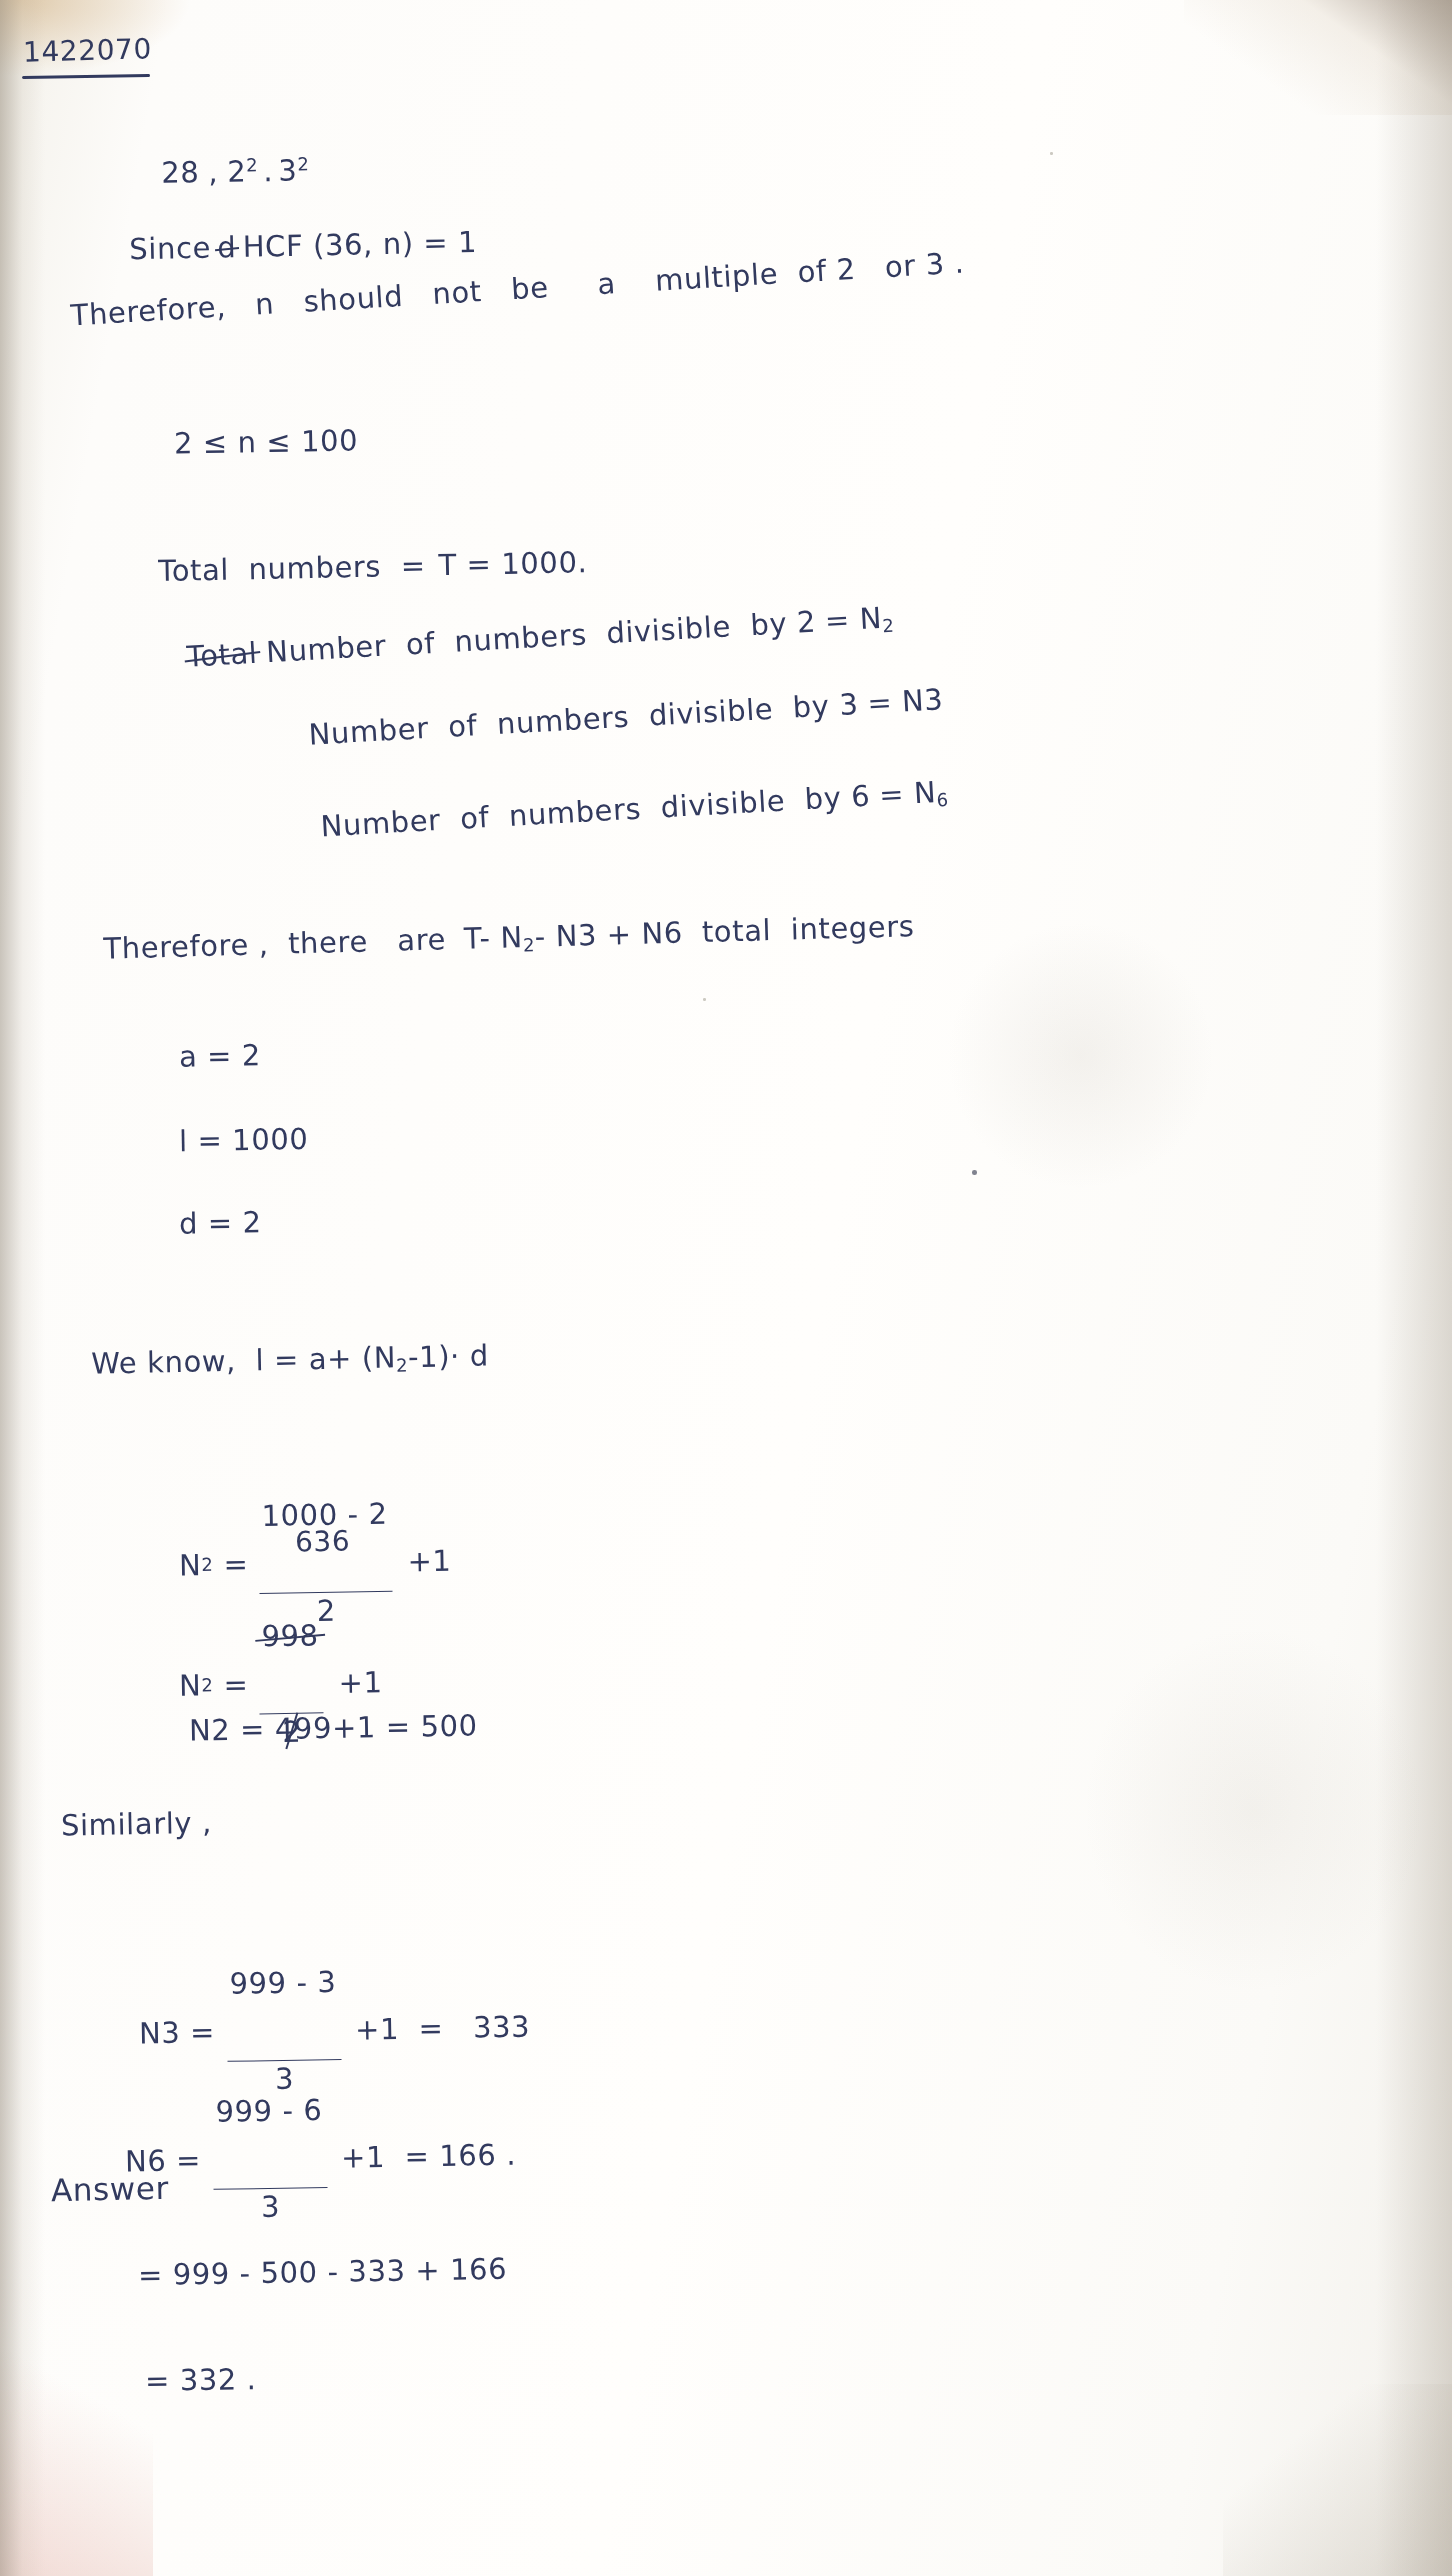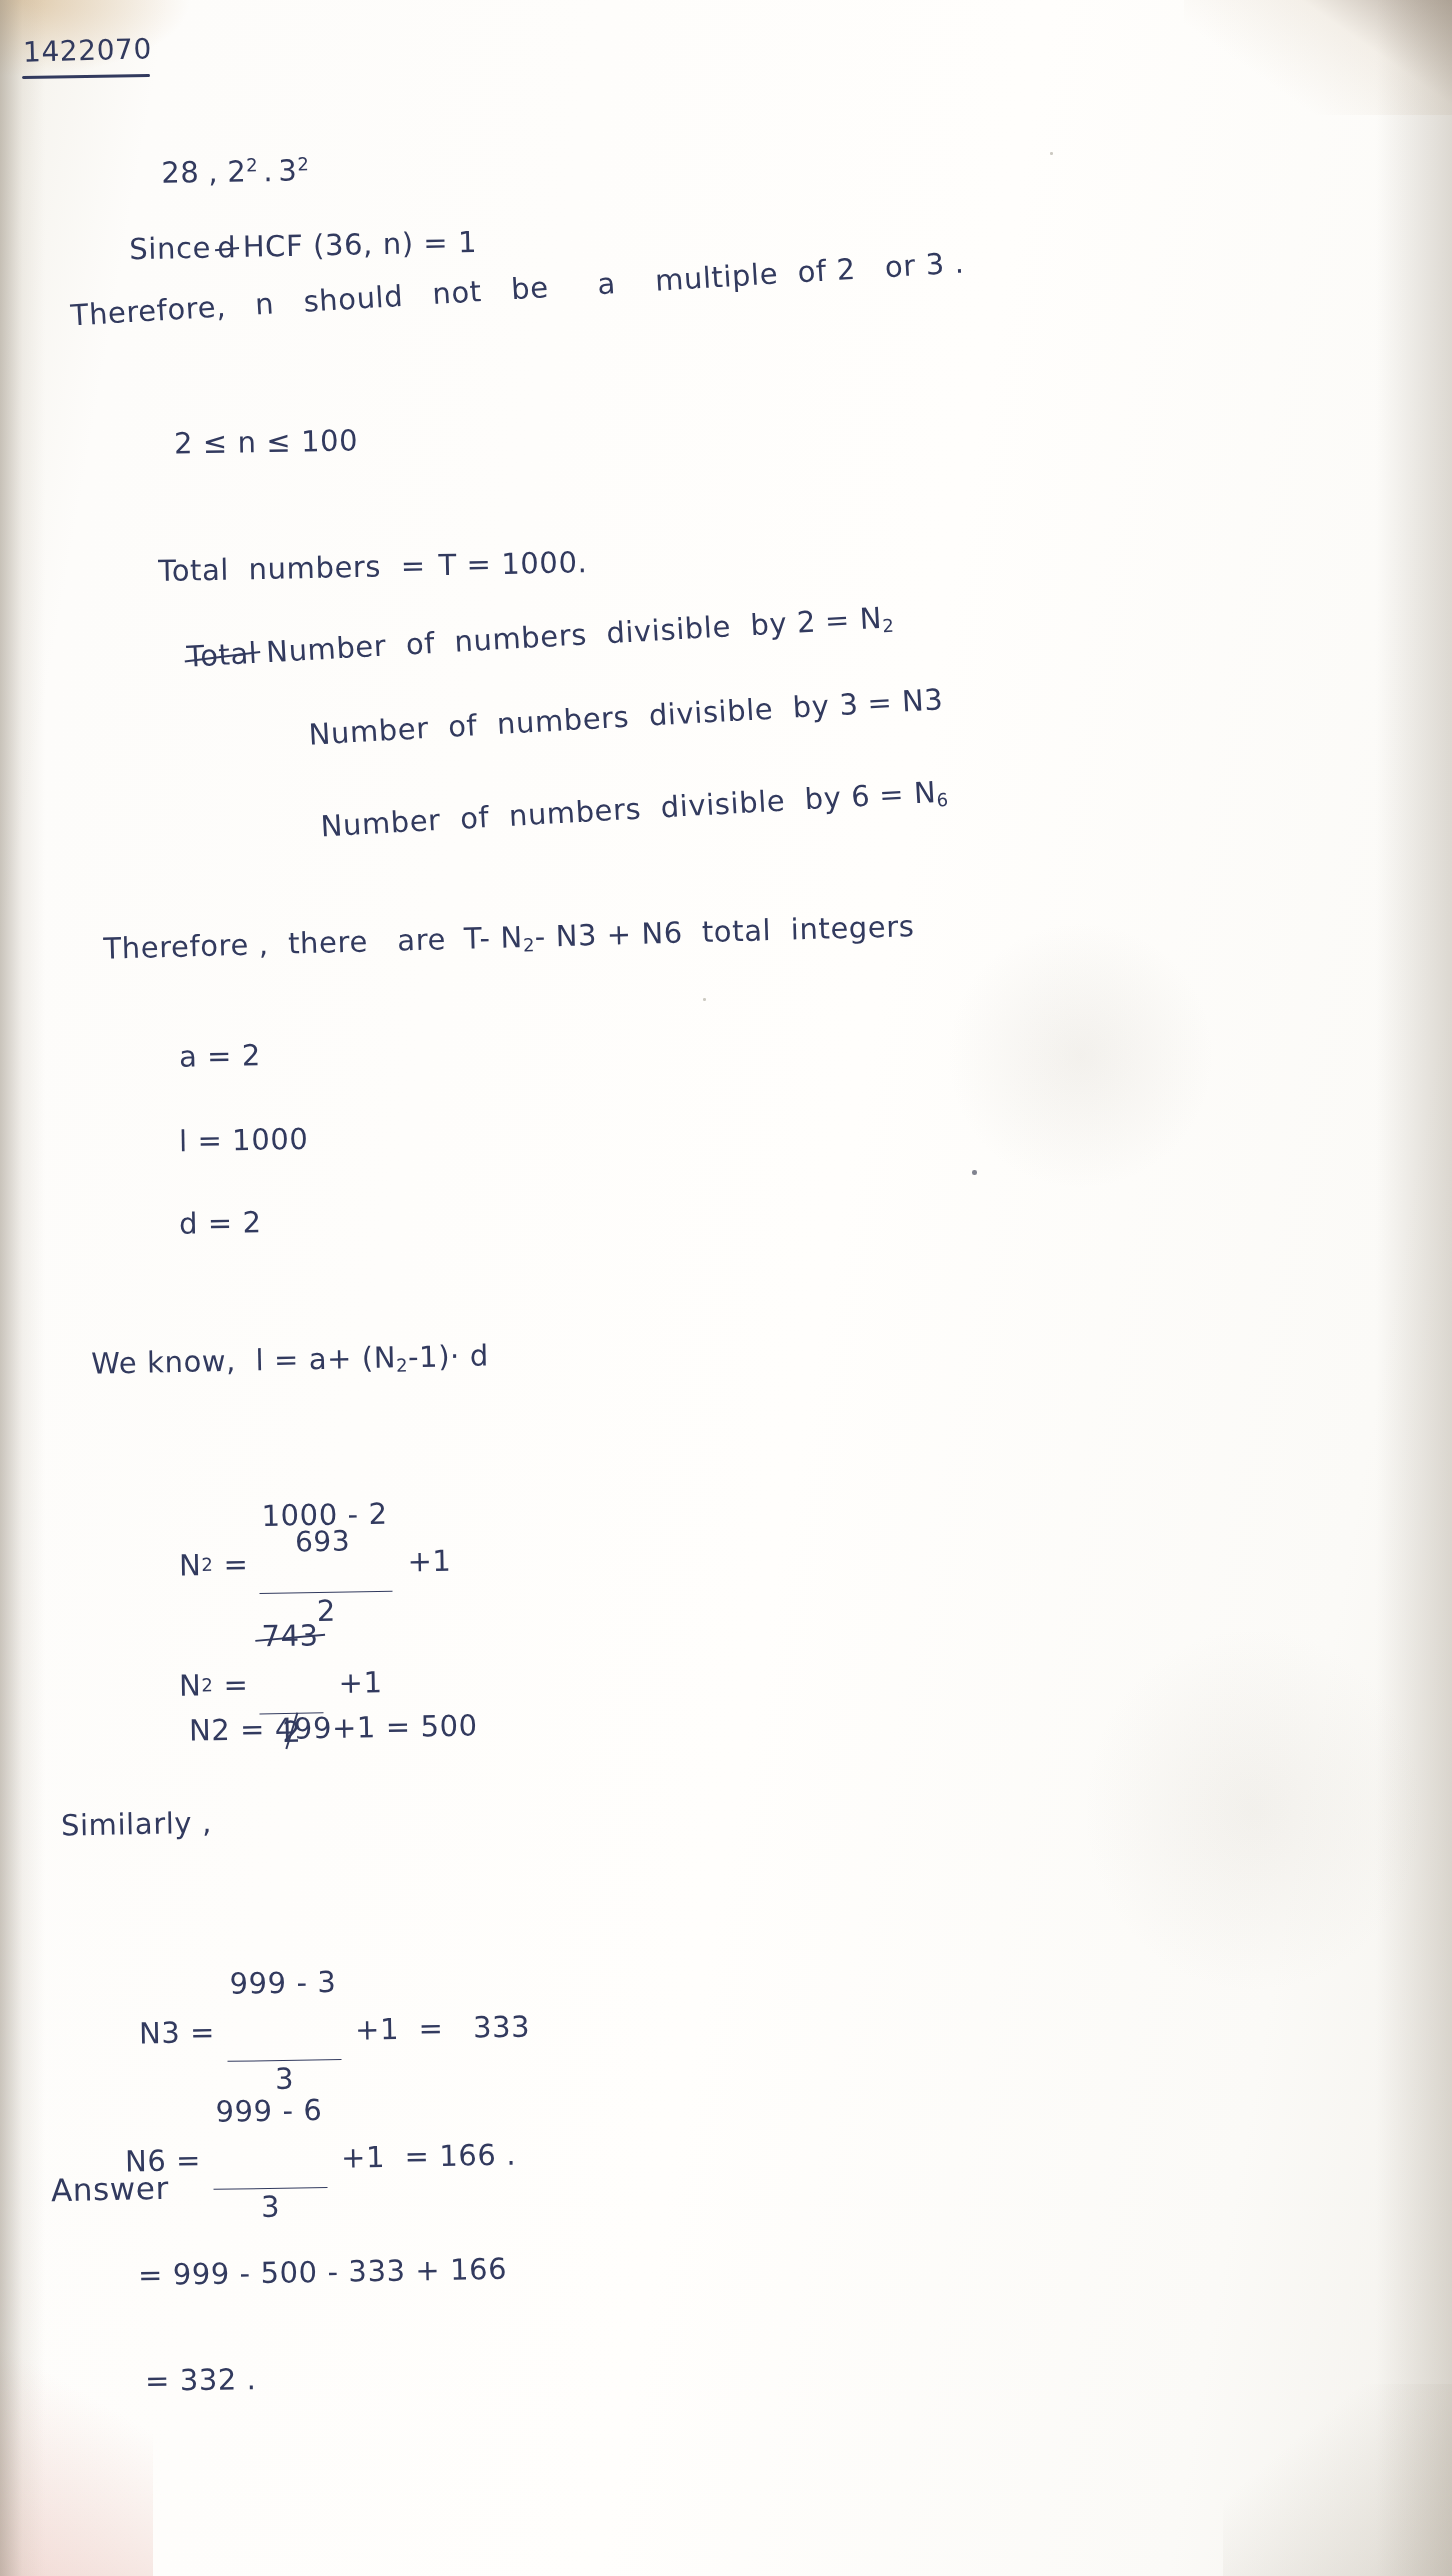--- a/index.html
+++ b/index.html
@@ -218,26 +218,26 @@
 
   <div class="ink hw" style="left:179px; top:1439px; font-size:29px; transform:rotate(-1deg); display:flex; align-items:center;">
     <span>N</span><span class="sub">2</span><span style="margin:0 10.2px;">=</span>
     <span class="frac">
       <span class="num">1000 - 2</span>
       <span class="den">2</span>
     </span>
     <span style="margin-left:15.3px;">+1</span>
   </div>
 
-  <div class="ink hw" style="left:295px; top:1528px; font-size:28px; transform:rotate(-1deg);">693</div>
+  <div class="ink hw" style="left:295px; top:1528px; font-size:28px; transform:rotate(-1deg);">636</div>
 
   <div class="ink hw" style="left:179px; top:1560px; font-size:29px; transform:rotate(-1deg); display:flex; align-items:center;">
     <span>N</span><span class="sub">2</span><span style="margin:0 10.2px;">=</span>
     <span class="frac">
-      <span class="num strike">743</span>
+      <span class="num strike">998</span>
       <span class="den strike-v" style="position:relative;">2</span>
     </span>
     <span style="margin-left:15.3px;">+1</span>
   </div>
 
   <div class="ink hw" style="left:189px; top:1714px; font-size:29px; transform:rotate(-1deg);">N2 = 499+1 = 500</div>
 
   <div class="ink hw" style="left:61px; top:1810px; font-size:29px; transform:rotate(-1.2deg);">Similarly ,</div>
 
   <div class="ink hw" style="left:139px; top:1906px; font-size:29px; transform:rotate(-1deg); display:flex; align-items:center;">

